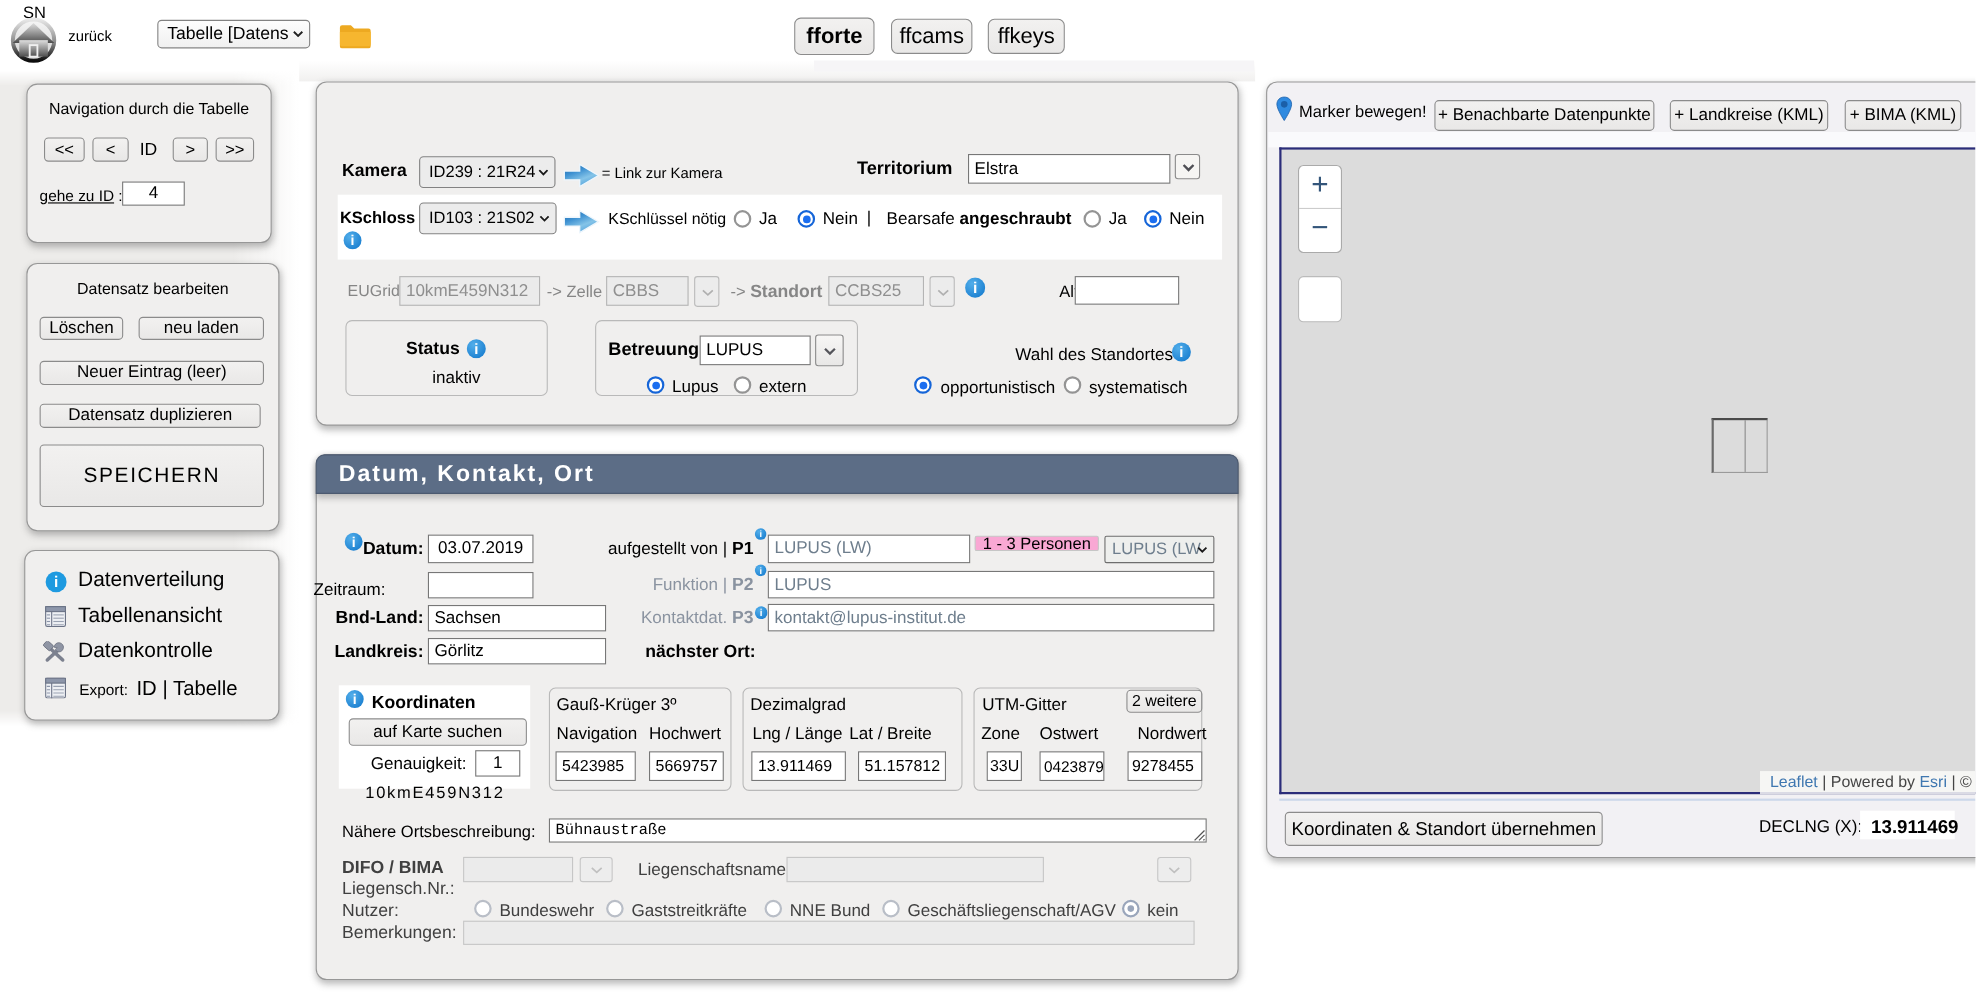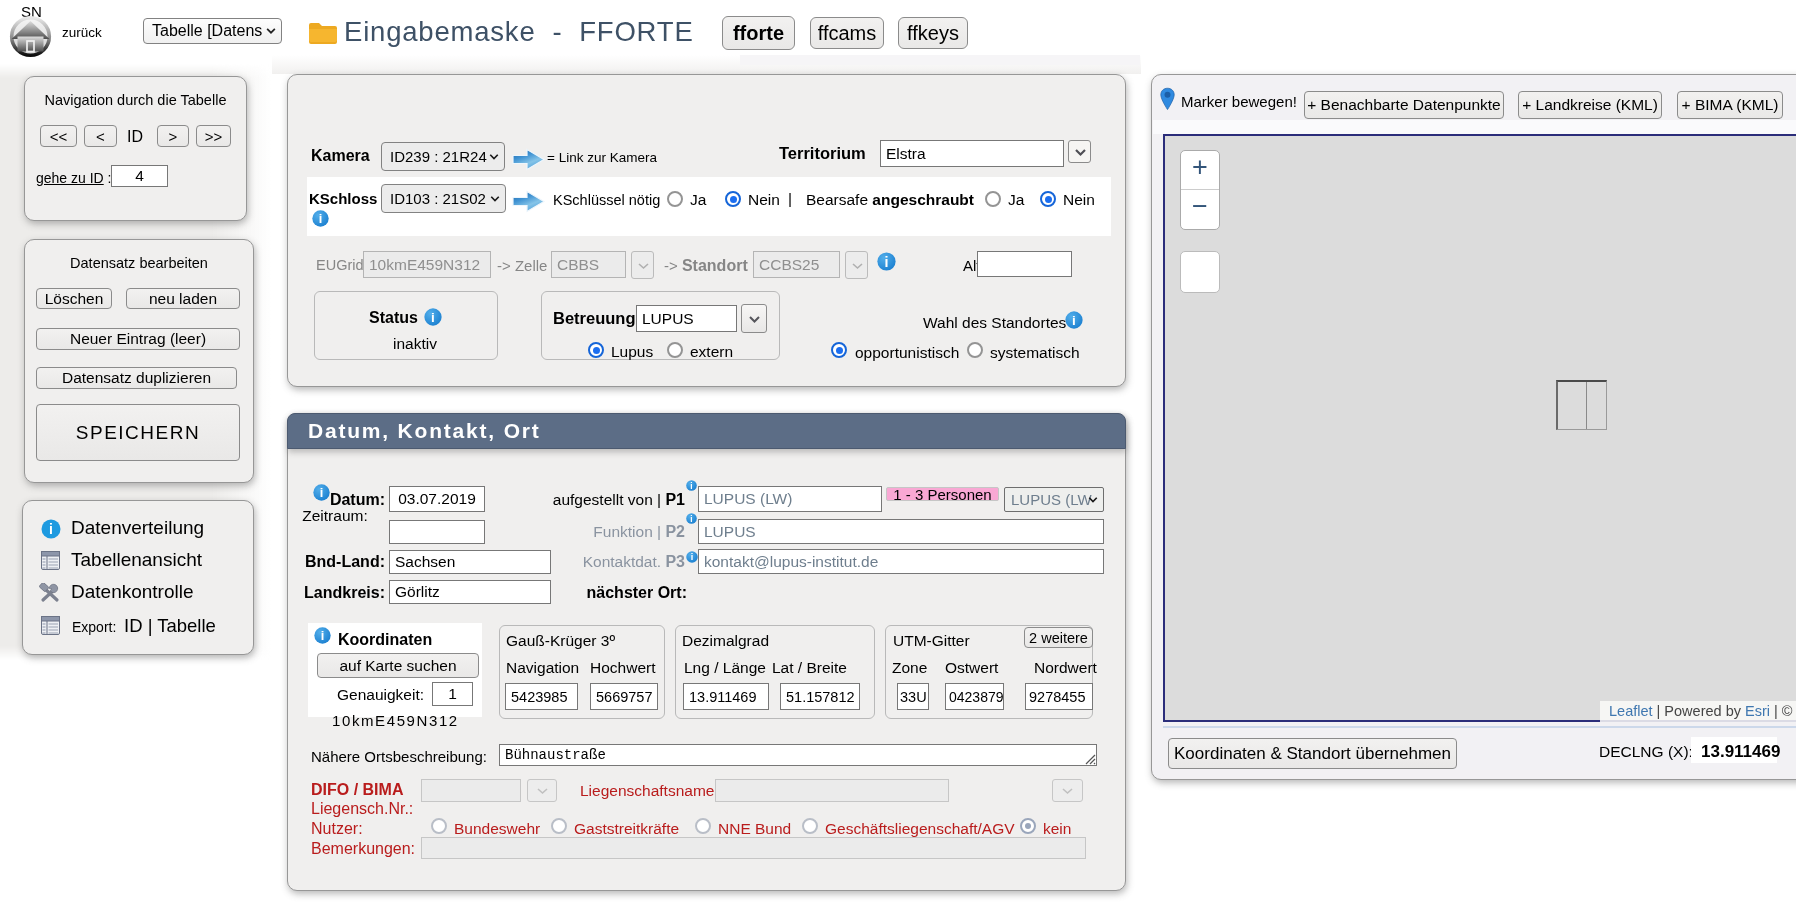--- a/index.html
+++ b/index.html
@@ -9,21 +9,21 @@
 .abs{position:absolute;}
 .b{font-weight:bold;}
 .inp{position:absolute;background:#fff;border:1px solid #777;font-size:15.5px;color:#000;white-space:nowrap;overflow:hidden;padding:0 5px;display:flex;align-items:center;}
 .dis{background:#ebebeb;border:1px solid #b4b4b4;color:#8f8f8f;}
 .sel{position:absolute;background:#ececec;border:1px solid #828282;border-radius:4px;font-size:15px;color:#000;white-space:nowrap;overflow:hidden;display:flex;align-items:center;padding:0 8px;}
 .btn{position:absolute;background:#eceBea;background:linear-gradient(#f2f1f0,#e9e8e7);border:1px solid #8b8b8b;border-radius:4px;font-size:15.5px;color:#000;display:flex;align-items:center;justify-content:center;white-space:nowrap;}
 .panel{position:absolute;background:#f0efee;border:1px solid #979797;border-radius:10px;box-shadow:1px 3px 7px rgba(100,100,100,0.45);}
 .phead{position:absolute;background:#5c6d86;color:#fff;font-size:21px;font-weight:bold;letter-spacing:1.8px;display:flex;align-items:center;border-radius:8px 8px 0 0;border:1px solid #4c5a70;box-shadow:1px 3px 6px rgba(100,100,100,0.4);}
 .txt{position:absolute;font-size:15.5px;color:#000;white-space:nowrap;}
 .gry{color:#868686;}
-.dif{color:#b91c1c;}
+.dif{color:#404040;}
 .slate{color:#6e7e8d;}
 .rad{position:absolute;width:16px;height:16px;border-radius:50%;border:2px solid #949494;background:#fff;}
 .rad.on{border-color:#1565d8;}
 .rad.on::after{content:"";position:absolute;left:2.5px;top:2.5px;width:7px;height:7px;border-radius:50%;background:#1b6ef0;}
 .rad.don{border-color:#9aa6bb;background:#fff;}
 .rad.don::after{content:"";position:absolute;left:3px;top:3px;width:6px;height:6px;border-radius:50%;background:#9aa6bb;}
 .rad.doff{border-color:#b9bec7;}
 .chev{position:absolute;right:5px;top:50%;margin-top:-3px;width:10px;height:6px;}
 .cbtn{position:absolute;background:linear-gradient(#f7f6f5,#e8e7e6);border:1px solid #8b8b8b;border-radius:3px;}
 .ibox{position:absolute;border:1px solid #b9b9b9;border-radius:6px;}
@@ -86,21 +86,20 @@
 <div class="txt" style="left:62px;top:25px;font-size:13.5px;">zurück</div>
 
 <div class="sel" style="left:143px;top:18px;width:139px;height:26px;font-size:16px;background:linear-gradient(#fdfdfd,#f0f0f0);">Tabelle [Datens<svg class="chev" width="11" height="7" viewBox="0 0 11 7">
         <polyline points="1,1 5.5,5.5 10,1" fill="none" stroke="#222" stroke-width="2"></polyline>
       </svg></div>
 
 <svg class="abs" style="left:308px;top:21px;" width="30" height="23" viewBox="0 0 30 23">
   <path d="M1,4 a2,2 0 0 1 2,-2 h8 l3,3 h13 a2,2 0 0 1 2,2 v14 a2,2 0 0 1 -2,2 h-24 a2,2 0 0 1 -2,-2 z" fill="#eda921"></path>
   <path d="M1,8 h28 v11 a2,2 0 0 1 -2,2 h-24 a2,2 0 0 1 -2,-2 z" fill="#f6b62f"></path>
 </svg>
-<div class="txt" style="left:344px;top:16px;font-size:27.5px;color:#3e5166;letter-spacing:0.8px;">Eingabemaske&nbsp; - &nbsp;FFORTE</div>
 
 <div class="btn b" style="left:722px;top:16px;width:73px;height:34px;font-size:20px;border-radius:6px;">fforte</div>
 <div class="btn" style="left:810px;top:17px;width:74px;height:32px;font-size:20px;border-radius:6px;">ffcams</div>
 <div class="btn" style="left:898px;top:17px;width:70px;height:32px;font-size:20px;border-radius:6px;">ffkeys</div>
 
 <div class="panel" style="left:24px;top:76px;width:223px;height:145px;"></div>
 <div class="txt" style="left:24px;top:92px;width:223px;text-align:center;font-size:14.5px;">Navigation durch die Tabelle</div>
 <div class="btn" style="left:40px;top:125px;width:37px;height:22px;font-size:15px;">&lt;&lt;</div>
 <div class="btn" style="left:84px;top:125px;width:33px;height:22px;font-size:15px;">&lt;</div>
 <div class="txt" style="left:127px;top:128px;font-size:16px;">ID</div>
@@ -273,21 +272,21 @@
 <div class="txt" style="left:520px;top:491px;width:165px;text-align:right;">aufgestellt von | <span class="b" style="font-size:16px;">P1</span></div>
 <svg class="abs infoi" style="left:686px;top:480px;" width="11" height="11" viewBox="0 0 20 20">
       <use href="#info"></use>
     </svg>
 <div class="inp slate" style="left:698px;top:486px;width:184px;height:26px;">LUPUS (LW)</div>
 <div class="btn" style="left:886px;top:487px;width:113px;height:14px;font-size:15px;background:#f9a8d4;border:1px solid #c6c6c6;border-radius:2px;">1 - 3 Personen</div>
 <div class="sel slate" style="left:1004px;top:487px;width:100px;height:25px;border:1.5px solid #6e6e6e;border-radius:2px;background:#eeefed;padding:0 14px 0 6px;">LUPUS (LW<svg class="chev" width="12" height="8" viewBox="0 0 12 8">
         <polyline points="1,1 6,6 11,1" fill="none" stroke="#1a1a1a" stroke-width="2.2"></polyline>
       </svg></div>
 
-<div class="txt" style="left:285px;top:507px;width:100px;text-align:center;">Zeitraum:</div>
+<div class="txt" style="left:285px;top:528px;width:100px;text-align:left;">Zeitraum:</div>
 <div class="inp" style="left:389px;top:520px;width:96px;height:24px;"></div>
 <div class="txt" style="left:520px;top:523px;width:165px;text-align:right;color:#8a93a0;">Funktion | <span class="b" style="font-size:16px;">P2</span></div>
 <svg class="abs infoi" style="left:686px;top:513px;" width="11" height="11" viewBox="0 0 20 20">
       <use href="#info"></use>
     </svg>
 <div class="inp slate" style="left:698px;top:519px;width:406px;height:25px;">LUPUS</div>
 
 <div class="txt b" style="left:285px;top:553px;width:100px;text-align:right;font-size:16px;">Bnd-Land:</div>
 <div class="inp" style="left:389px;top:550px;width:162px;height:24px;">Sachsen</div>
 <div class="txt" style="left:520px;top:553px;width:165px;text-align:right;color:#8a93a0;">Kontaktdat. <span class="b" style="font-size:16px;">P3</span></div>

